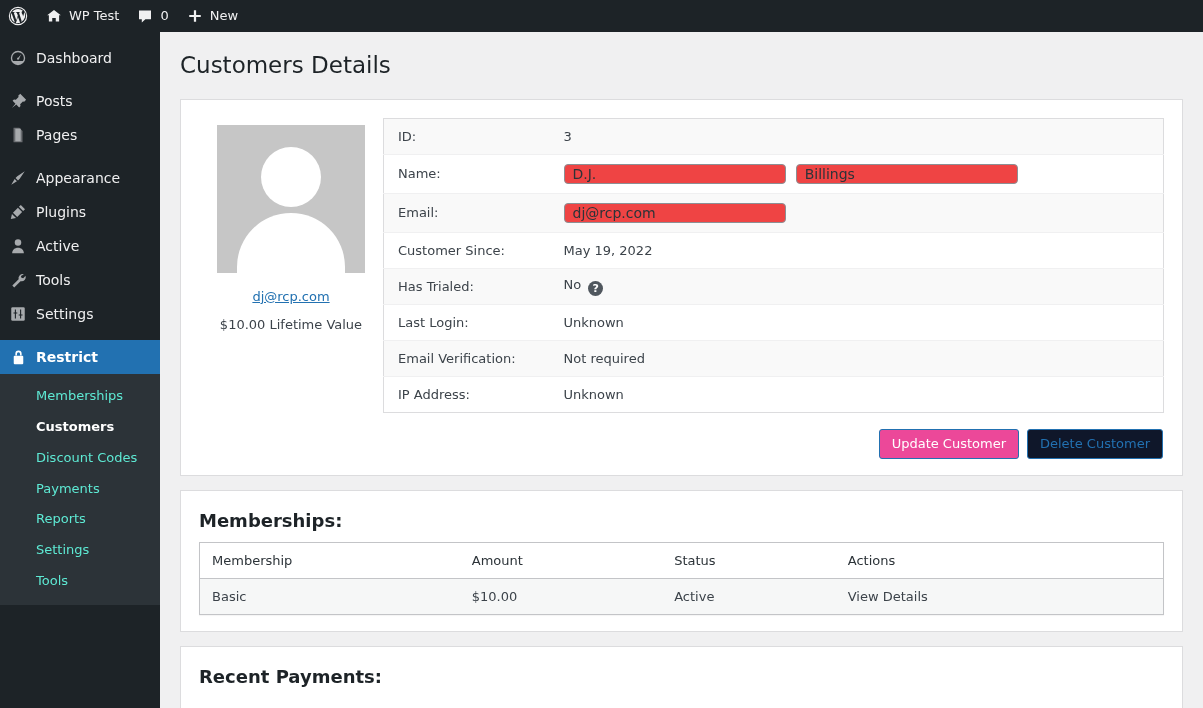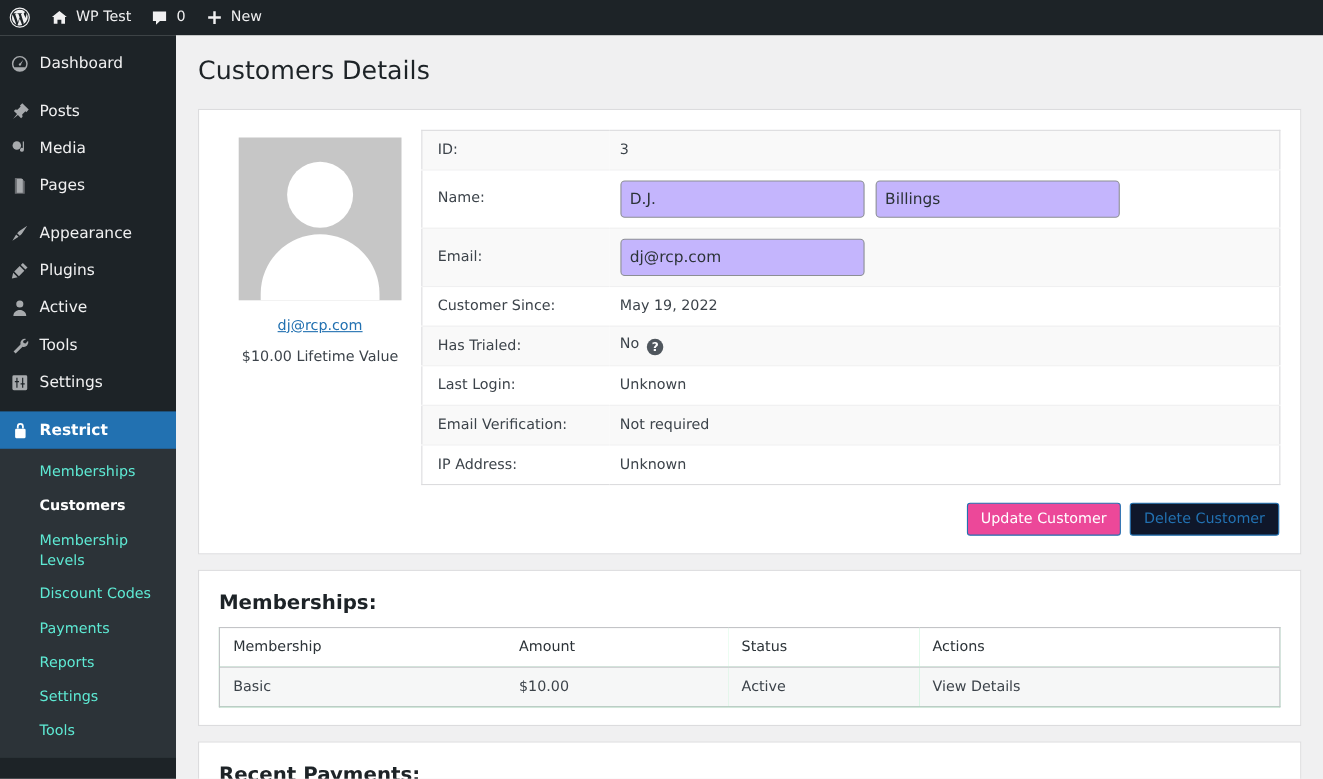--- a/index.html
+++ b/index.html
@@ -152,26 +152,26 @@
   }
   .detail-table td {
     padding: 7px 10px; font-size: 13px; color: #3c434a;
     vertical-align: middle;
   }
   .detail-table .tall th, .detail-table .tall td { padding-top: 9px; padding-bottom: 9px; }
 
   input.txt {
     border: 1px solid #8c8f94;
     border-radius: 4px;
-    background: #c4b5fd;
+    background: #ef4444;
     padding: 5px 8px;
     font-family: inherit;
     font-size: 14px;
     color: #2c3338;
-    height: 34px;
+    height: 20px;
     box-shadow: 0 0 0 transparent;
   }
   input.name-first { width: 222px; }
   input.name-last { width: 222px; margin-left: 6px; }
   input.email-field { width: 222px; }
 
   .help-icon {
     display: inline-flex; align-items: center; justify-content: center;
     width: 15px; height: 15px; border-radius: 50%;
     background: #50575e; color: #fff;
@@ -279,29 +279,20 @@
 
   <div class="menu-top">
     <span class="mi-icon">
       <svg width="18" height="18" viewBox="0 0 20 20" fill="currentColor">
         <path d="M12.5 2 10 4.5l.9.9-3.3 3.3-2.1-.4L4 9.8l3.2 3.2-4 4.9 4.9-4 3.2 3.2 1.5-1.5-.4-2.1 3.3-3.3.9.9L19 8.5z"></path>
       </svg>
     </span>
     <span class="mi-label">Posts</span>
   </div>
 
-  <div class="menu-top">
-    <span class="mi-icon">
-      <svg width="18" height="18" viewBox="0 0 20 20" fill="currentColor">
-        <circle cx="7" cy="7" r="4.3"></circle>
-        <path d="M13 3h1.2v8.2a2 2 0 1 1-1.2-1.8z"></path>
-      </svg>
-    </span>
-    <span class="mi-label">Media</span>
-  </div>
 
   <div class="menu-top">
     <span class="mi-icon">
       <svg width="18" height="18" viewBox="0 0 20 20" fill="currentColor">
         <path d="M5 2h6.5L15 5.5V18H5z" opacity=".55"></path>
         <path d="M7 3h6v14H7z"></path>
       </svg>
     </span>
     <span class="mi-label">Pages</span>
   </div>
@@ -366,21 +357,20 @@
         <rect x="4.4" y="8" width="11.2" height="10" rx="1.2"></rect>
       </svg>
     </span>
     <span class="mi-label">Restrict</span>
     <span class="menu-arrow"></span>
   </div>
 
   <div id="submenu">
     <span class="submenu-item">Memberships</span>
     <span class="submenu-item current">Customers</span>
-    <span class="submenu-item">Membership Levels</span>
     <span class="submenu-item">Discount Codes</span>
     <span class="submenu-item">Payments</span>
     <span class="submenu-item">Reports</span>
     <span class="submenu-item">Settings</span>
     <span class="submenu-item">Tools</span>
 
   </div>
 </div>
 
 <div id="wpcontent">

